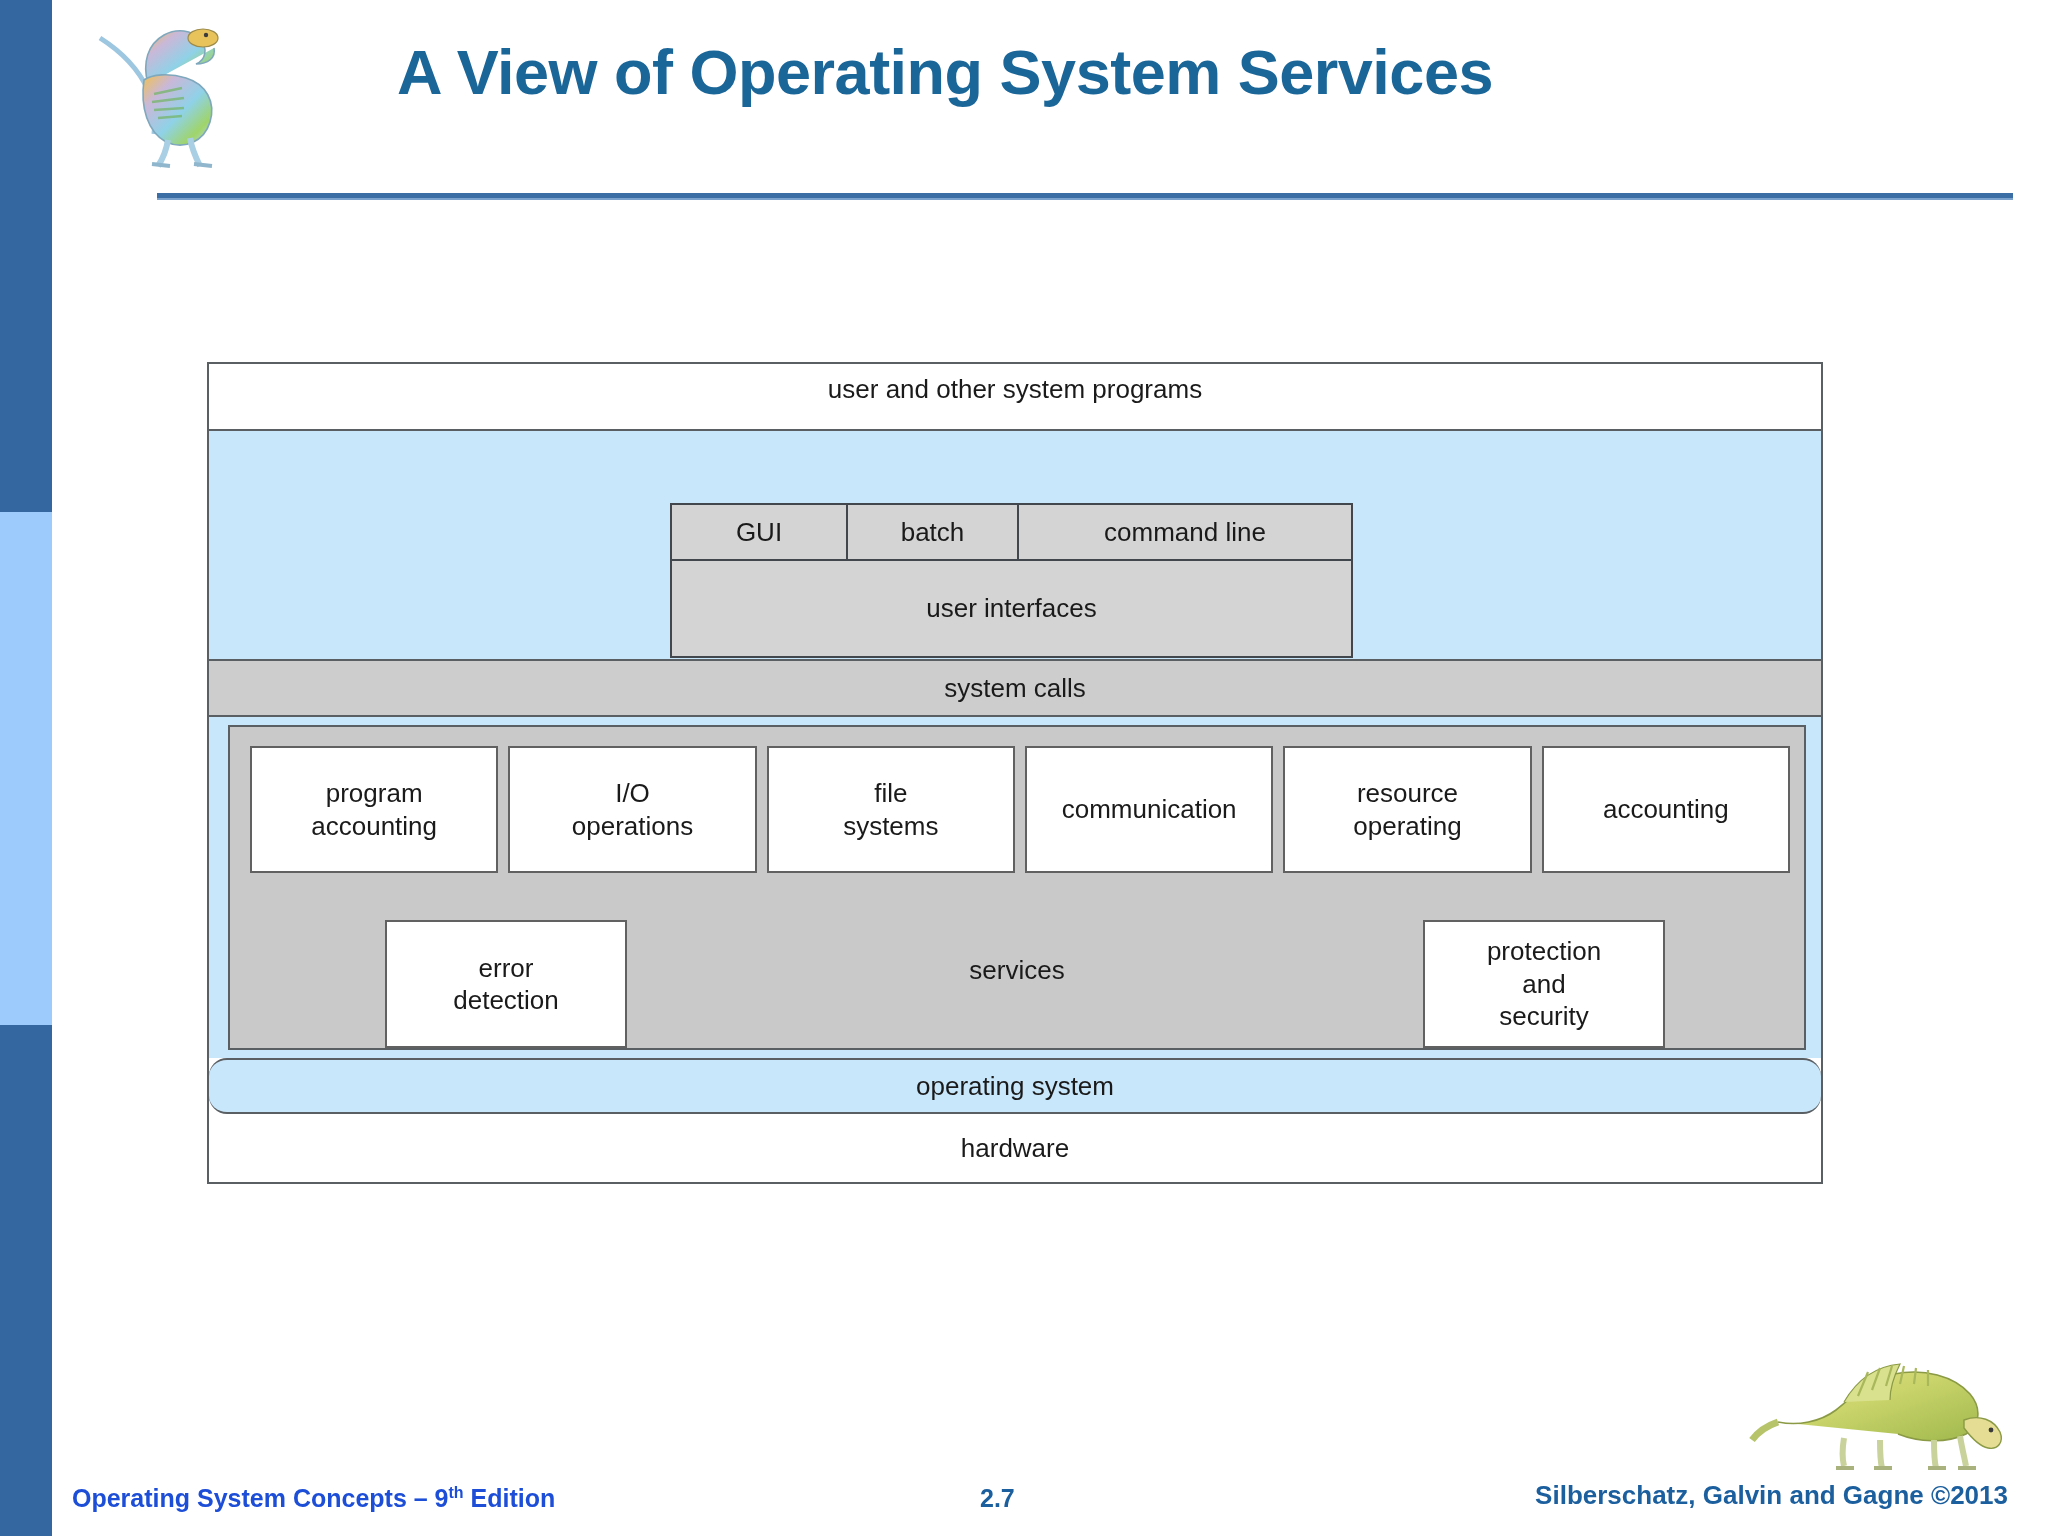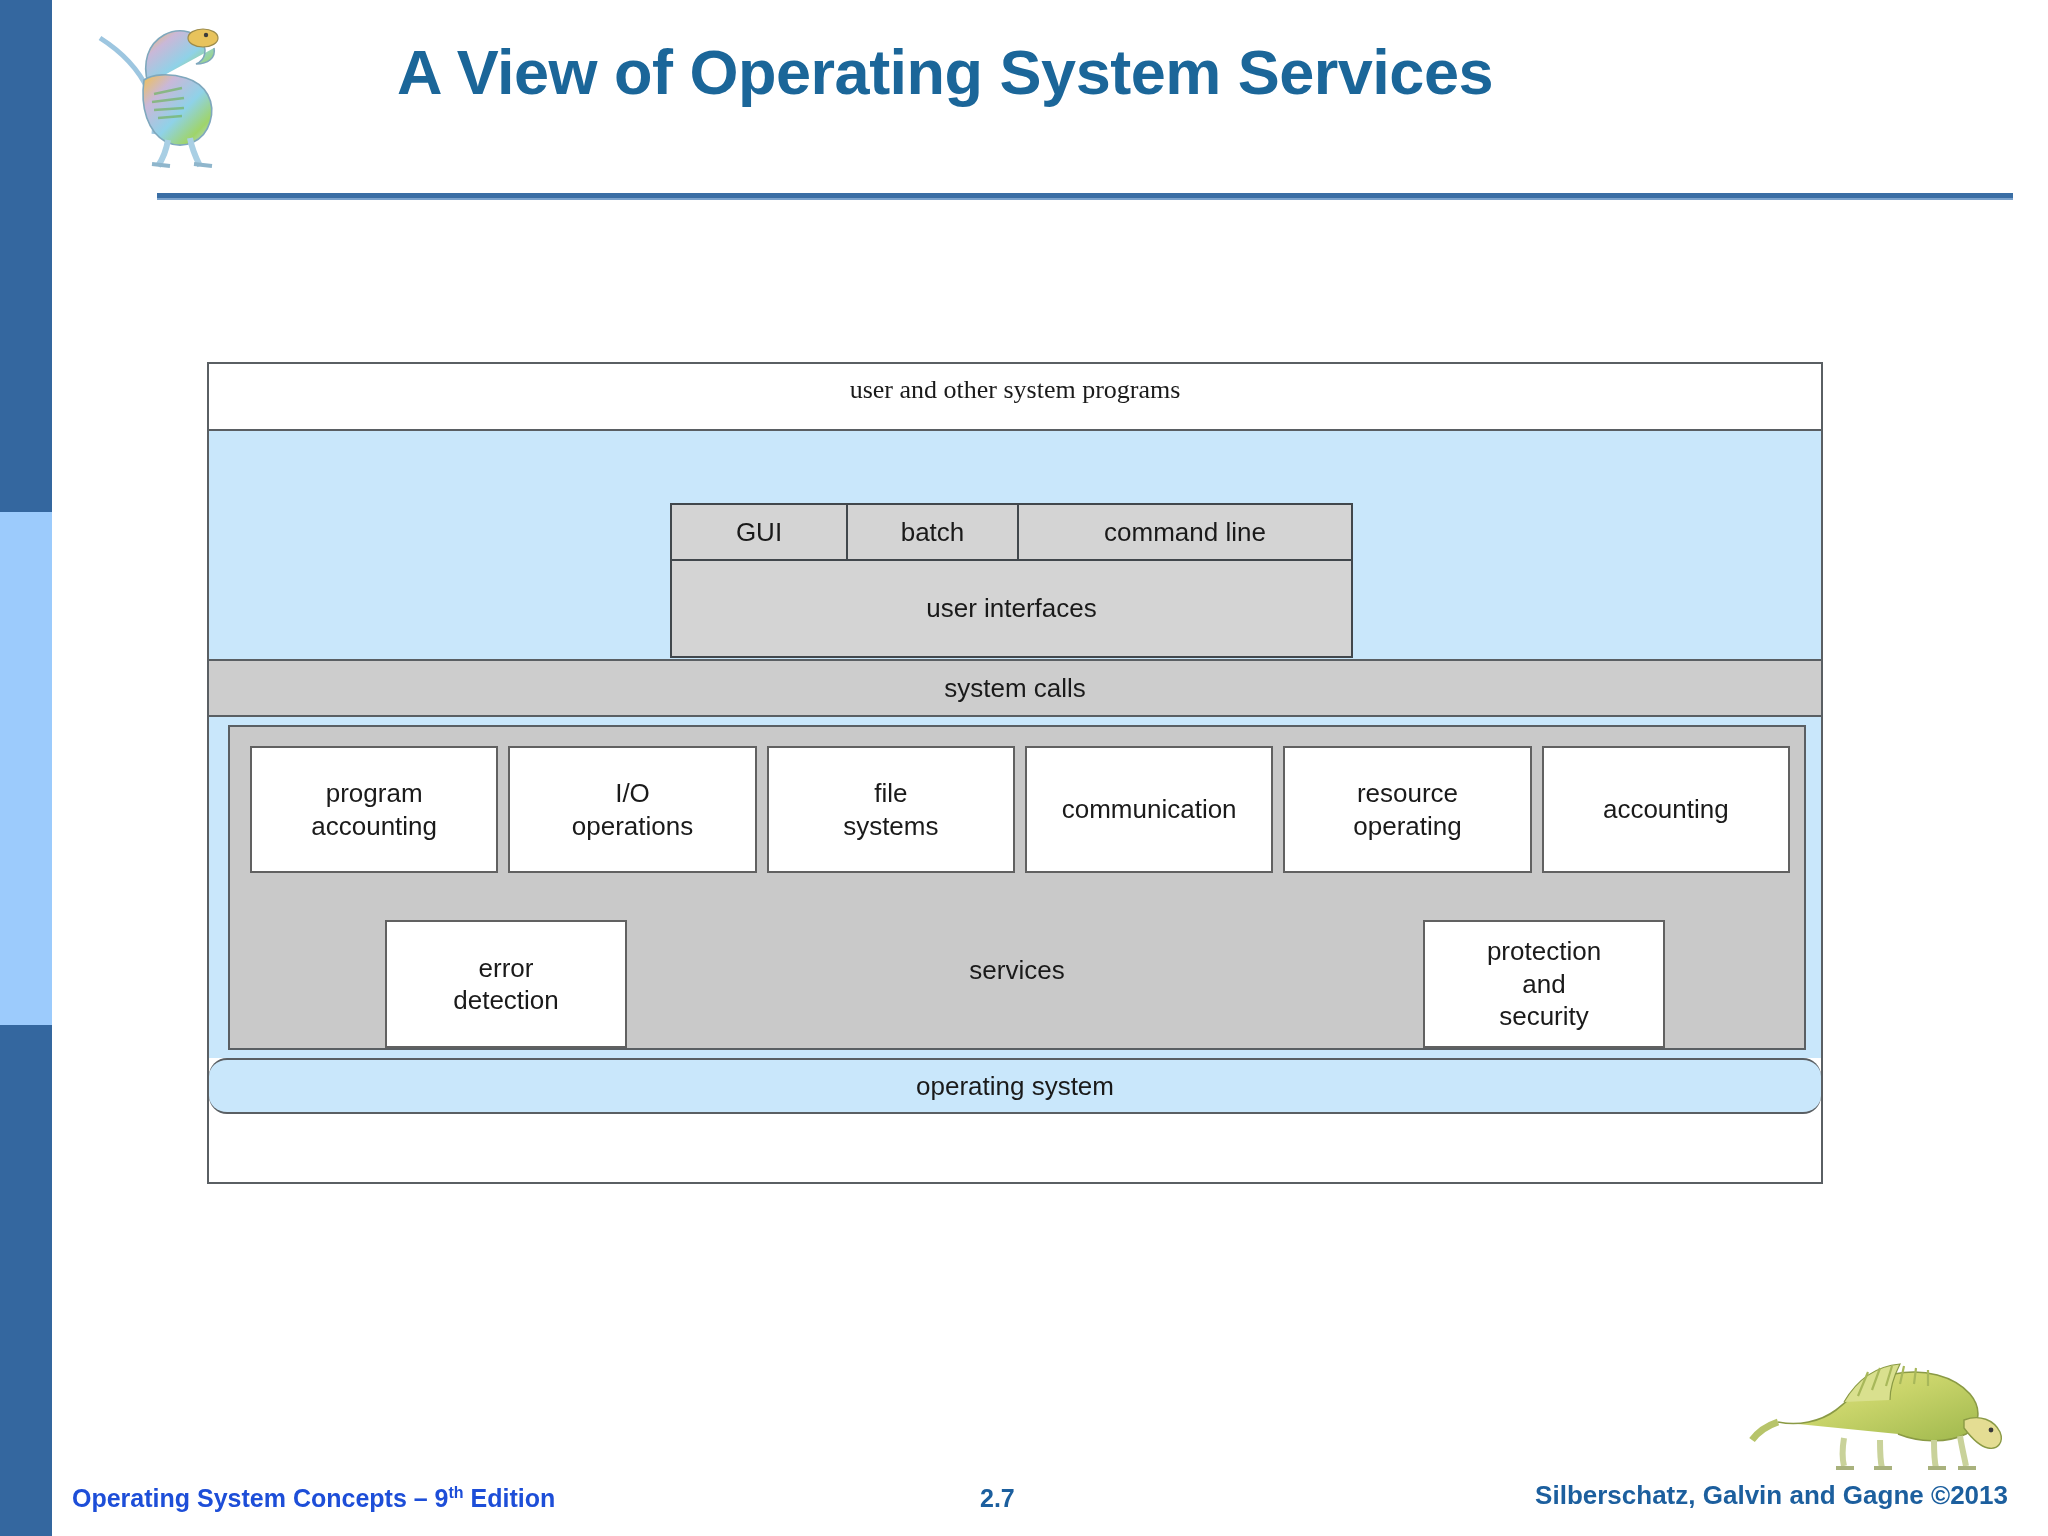--- a/index.html
+++ b/index.html
@@ -72,21 +72,20 @@
     display: flex;
     align-items: center;
     justify-content: center;
     font-size: 26px;
     color: #1a1a1a;
   }
   
   #band-userprogs {
     top: 0; height: 51px;
     background: #ffffff;
-    font-family: Liberation Serif, serif;
   }
   
   #band-uiarea {
     top: 65px; height: 232px;
     background: #c9e7fb;
     border-top: 2px solid #5a5f63;
     border-bottom: 2px solid #5a5f63;
   }
   
   #band-syscalls {
@@ -356,20 +355,23 @@
       </div>
 
       <div id="services-label">services</div>
     </div>
   </div>
 
   <div class="band" id="band-oslabel">
     <span>operating system</span>
   </div>
 
+  <div class="band" id="band-hardware">
+    <span>hardware</span>
+  </div>
 </div>
 
 <div id="footer">
   <svg id="footer-dino" viewBox="0 0 270 140">
     <defs>
       <linearGradient id="dgrad2" x1="0" y1="0" x2="1" y2="1">
         <stop offset="0%" stop-color="#e9e08a"></stop>
         <stop offset="45%" stop-color="#c9d46a"></stop>
         <stop offset="100%" stop-color="#9fb84d"></stop>
       </linearGradient>

